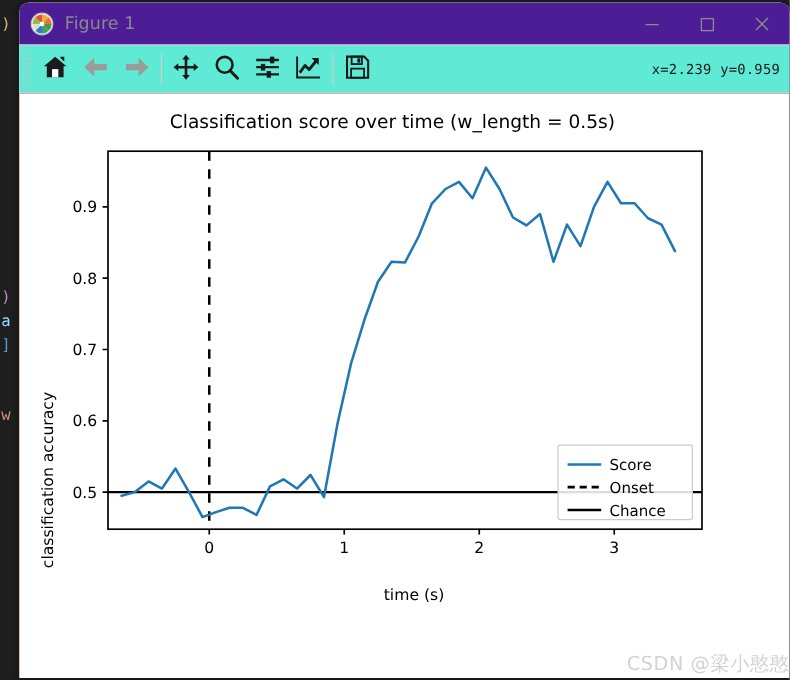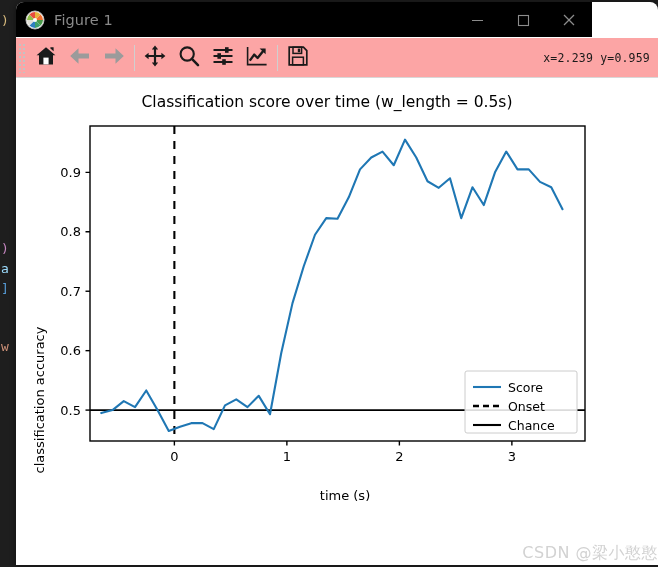--- a/index.html
+++ b/index.html
@@ -32,22 +32,22 @@
     width: 642px; height: 563px;
     background: #ffffff;
     border-radius: 8px 8px 0 0;
     box-shadow: 0 0 6px rgba(0,0,0,.45);
     overflow: hidden;
   }
 
   
   #title-bar {
     position: relative;
-    height: 36px; width: 576px;
-    background: #000000;
+    height: 36px; width: 642px;
+    background: #4c1d95;
     border-bottom: 1px solid #ffffff;
     display: flex; align-items: center;
   }
   #app-icon {
     width: 20px; height: 20px; margin-left: 9px; margin-right: 9px;
     flex: 0 0 auto; position: relative;
   }
   #title-text {
     font-size: 14.5px; color: #8a8a8a;
     font-family: "DejaVu Sans", sans-serif;
@@ -62,21 +62,21 @@
     display: flex; align-items: center; justify-content: center;
     color: #8c8c8c; font-size: 15px;
     font-family: "DejaVu Sans", sans-serif;
   }
   .win-btn svg { display: block; }
 
   
   #toolbar {
     position: relative;
     height: 40px; width: 642px;
-    background: #fca5a5;
+    background: #5eead4;
     border-bottom: 1px solid #d8d8d8;
     display: flex; align-items: center;
   }
   #grip {
     width: 9px; height: 30px; margin-left: 2px; margin-right: 2px;
     background-image: radial-gradient(#c3c3c3 1px, transparent 1px);
     background-size: 4px 4px;
     flex: 0 0 auto;
   }
   .tb-btn {

